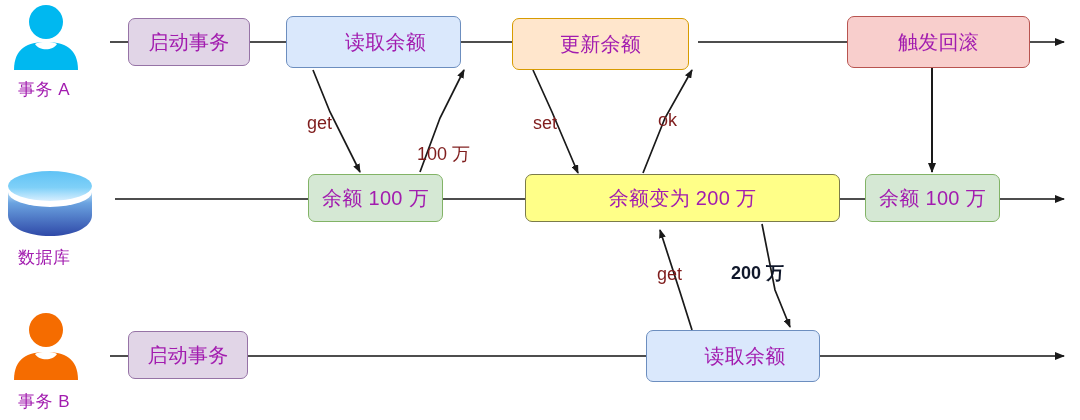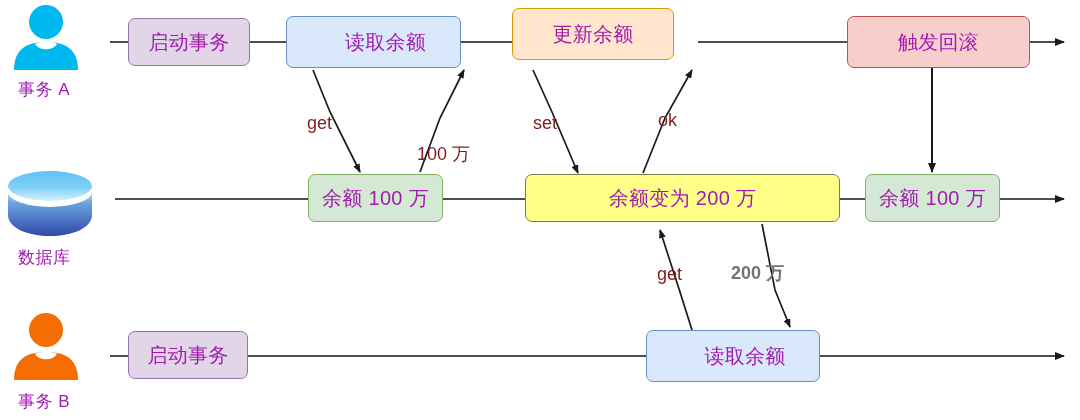--- a/index.html
+++ b/index.html
@@ -53,21 +53,21 @@
     letter-spacing: 0.5px;
   }
   .edge-label {
     position: absolute;
     font-size: 18px;
     color: #7f1d1d;
     white-space: nowrap;
     background: transparent;
   }
   .edge-label.red-bold {
-    color: #737373;
+    color: #0f172a;
     font-weight: bold;
   }
 </style>
 </head>
 <body>
 
 <div id="diagram">
 
   <svg id="svg-layer" viewBox="0 0 1080 420" xmlns="http://www.w3.org/2000/svg">
     <defs>
@@ -136,21 +136,21 @@
       <path d="M 35,354 C 39,361 53,361 57,354 C 53,351 39,351 35,354 Z" fill="#ffffff"></path>
     </g>
   </svg>
 
   <div class="lane-label" style="left:18px; top:78px;">事务 A</div>
   <div class="lane-label" style="left:18px; top:246px;">数据库</div>
   <div class="lane-label" style="left:18px; top:390px;">事务 B</div>
 
   <div class="node node-purple" style="left:128px; top:18px; width:122px; height:48px;">启动事务</div>
   <div class="node node-blue" style="left:286px; top:16px; width:175px; height:52px;">读取余额</div>
-  <div class="node node-orange" style="left:512px; top:8px; width:162px; height:52px;">更新余额</div>
+  <div class="node node-orange" style="left:512px; top:18px; width:177px; height:52px;">更新余额</div>
   <div class="node node-red" style="left:847px; top:16px; width:183px; height:52px;">触发回滚</div>
 
   <div class="node node-green" style="left:308px; top:174px; width:135px; height:48px;">余额 100 万</div>
   <div class="node node-yellow" style="left:525px; top:174px; width:315px; height:48px;">余额变为 200 万</div>
   <div class="node node-green" style="left:865px; top:174px; width:135px; height:48px;">余额 100 万</div>
 
   <div class="node node-purple" style="left:128px; top:331px; width:120px; height:48px;">启动事务</div>
   <div class="node node-blue" style="left:646px; top:330px; width:174px; height:52px;">读取余额</div>
 
   <div class="edge-label" style="left:307px; top:113px;">get</div>

